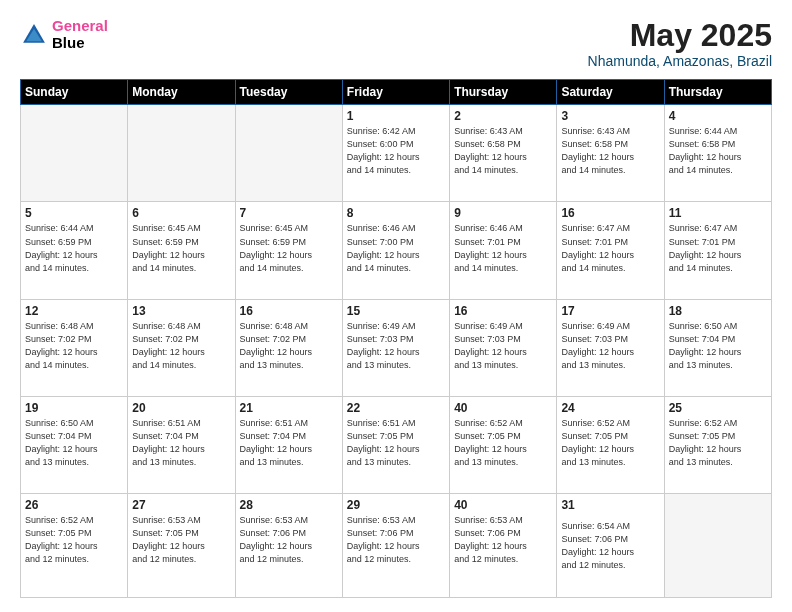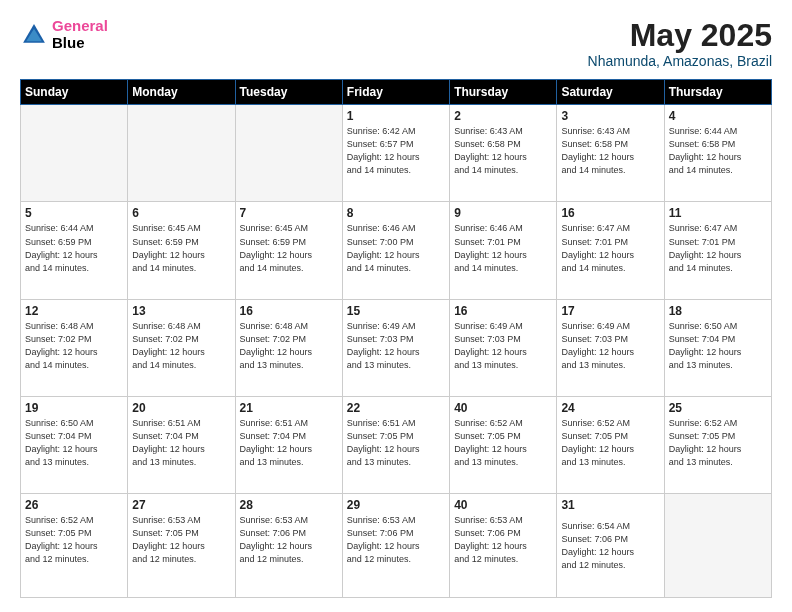--- a/index.html
+++ b/index.html
@@ -138,21 +138,21 @@
       </tr>
     </thead>
     <tbody id="calendar-body">
     <tr>
           <td class="empty"></td>
           <td class="empty"></td>
           <td class="empty"></td>
           <td>
             <span class="day-number">1</span>
             <div class="day-info" style="white-space: pre-line;">Sunrise: 6:42 AM
-Sunset: 6:57 PM
+Sunset: 6:00 PM
 Daylight: 12 hours
 and 14 minutes.</div>
           </td>
           <td>
             <span class="day-number">2</span>
             <div class="day-info" style="white-space: pre-line;">Sunrise: 6:43 AM
 Sunset: 6:58 PM
 Daylight: 12 hours
 and 14 minutes.</div>
           </td>

